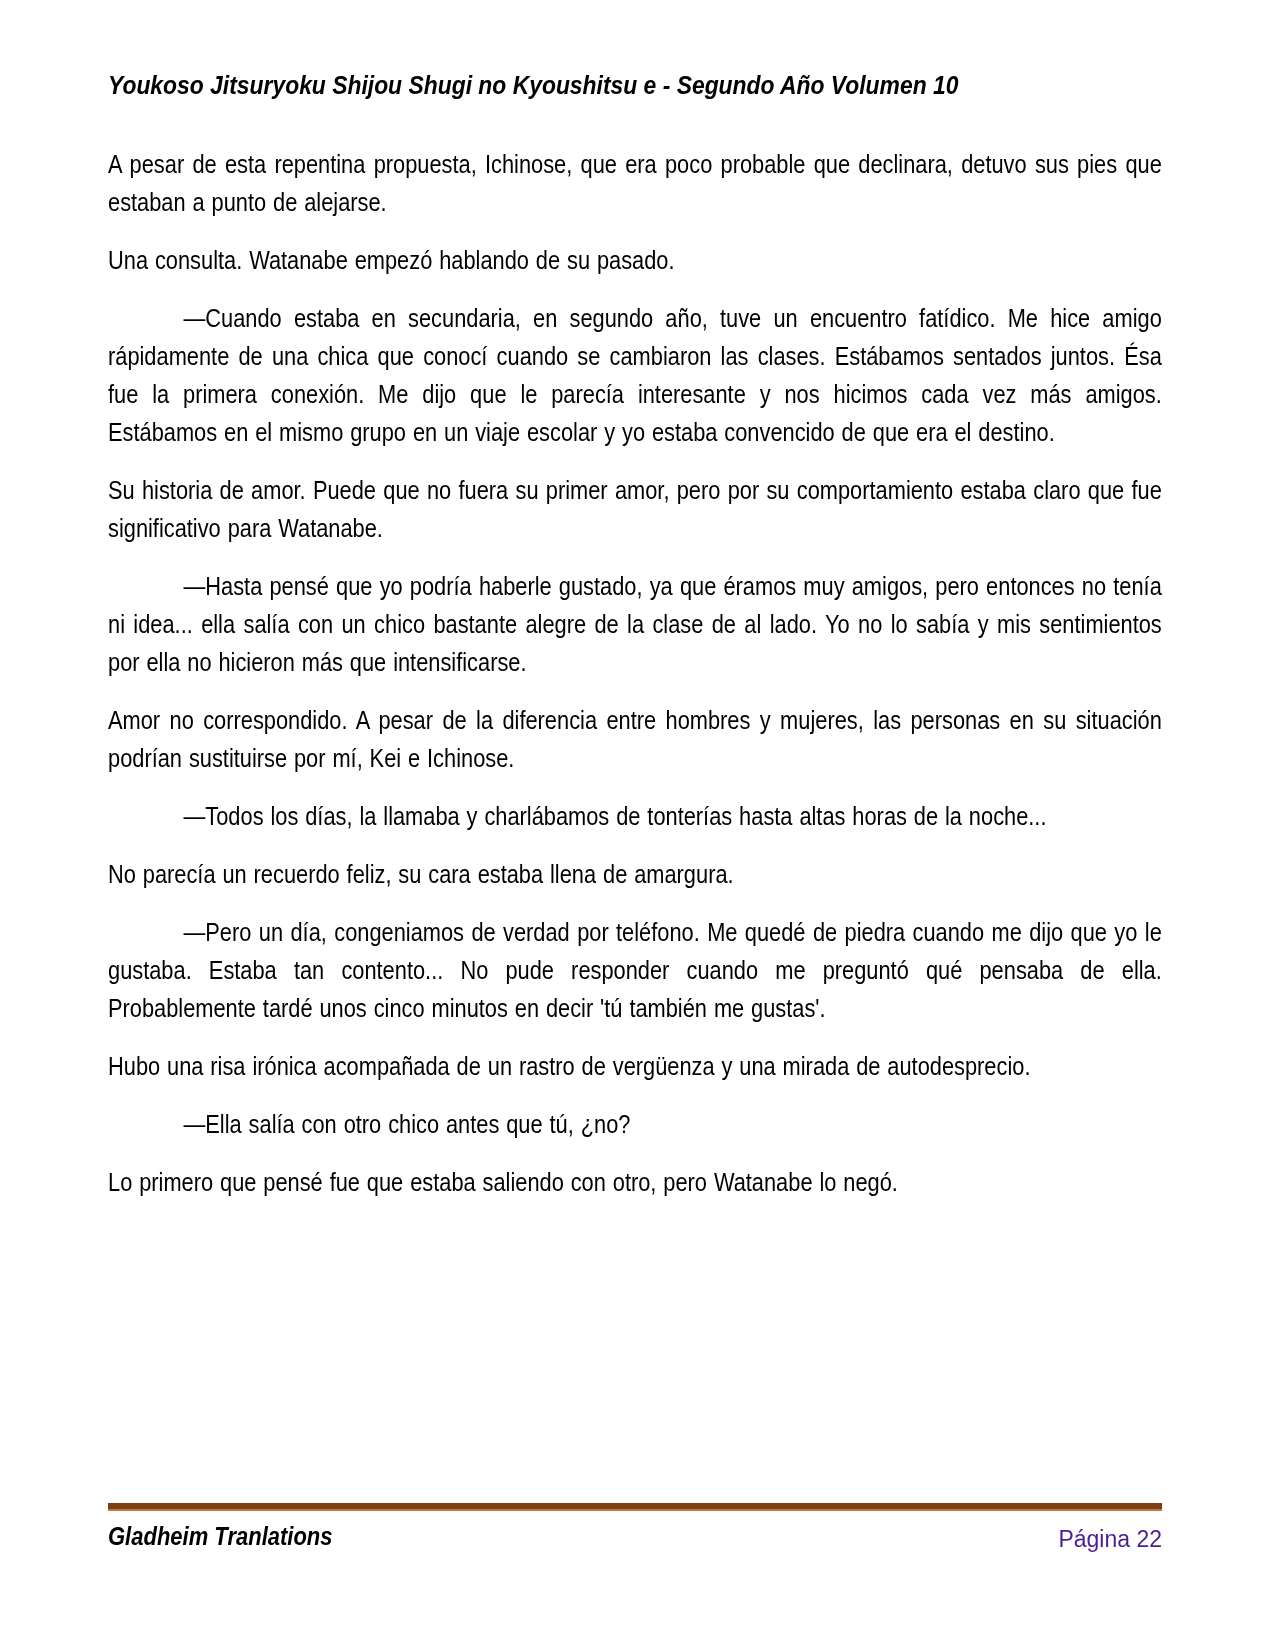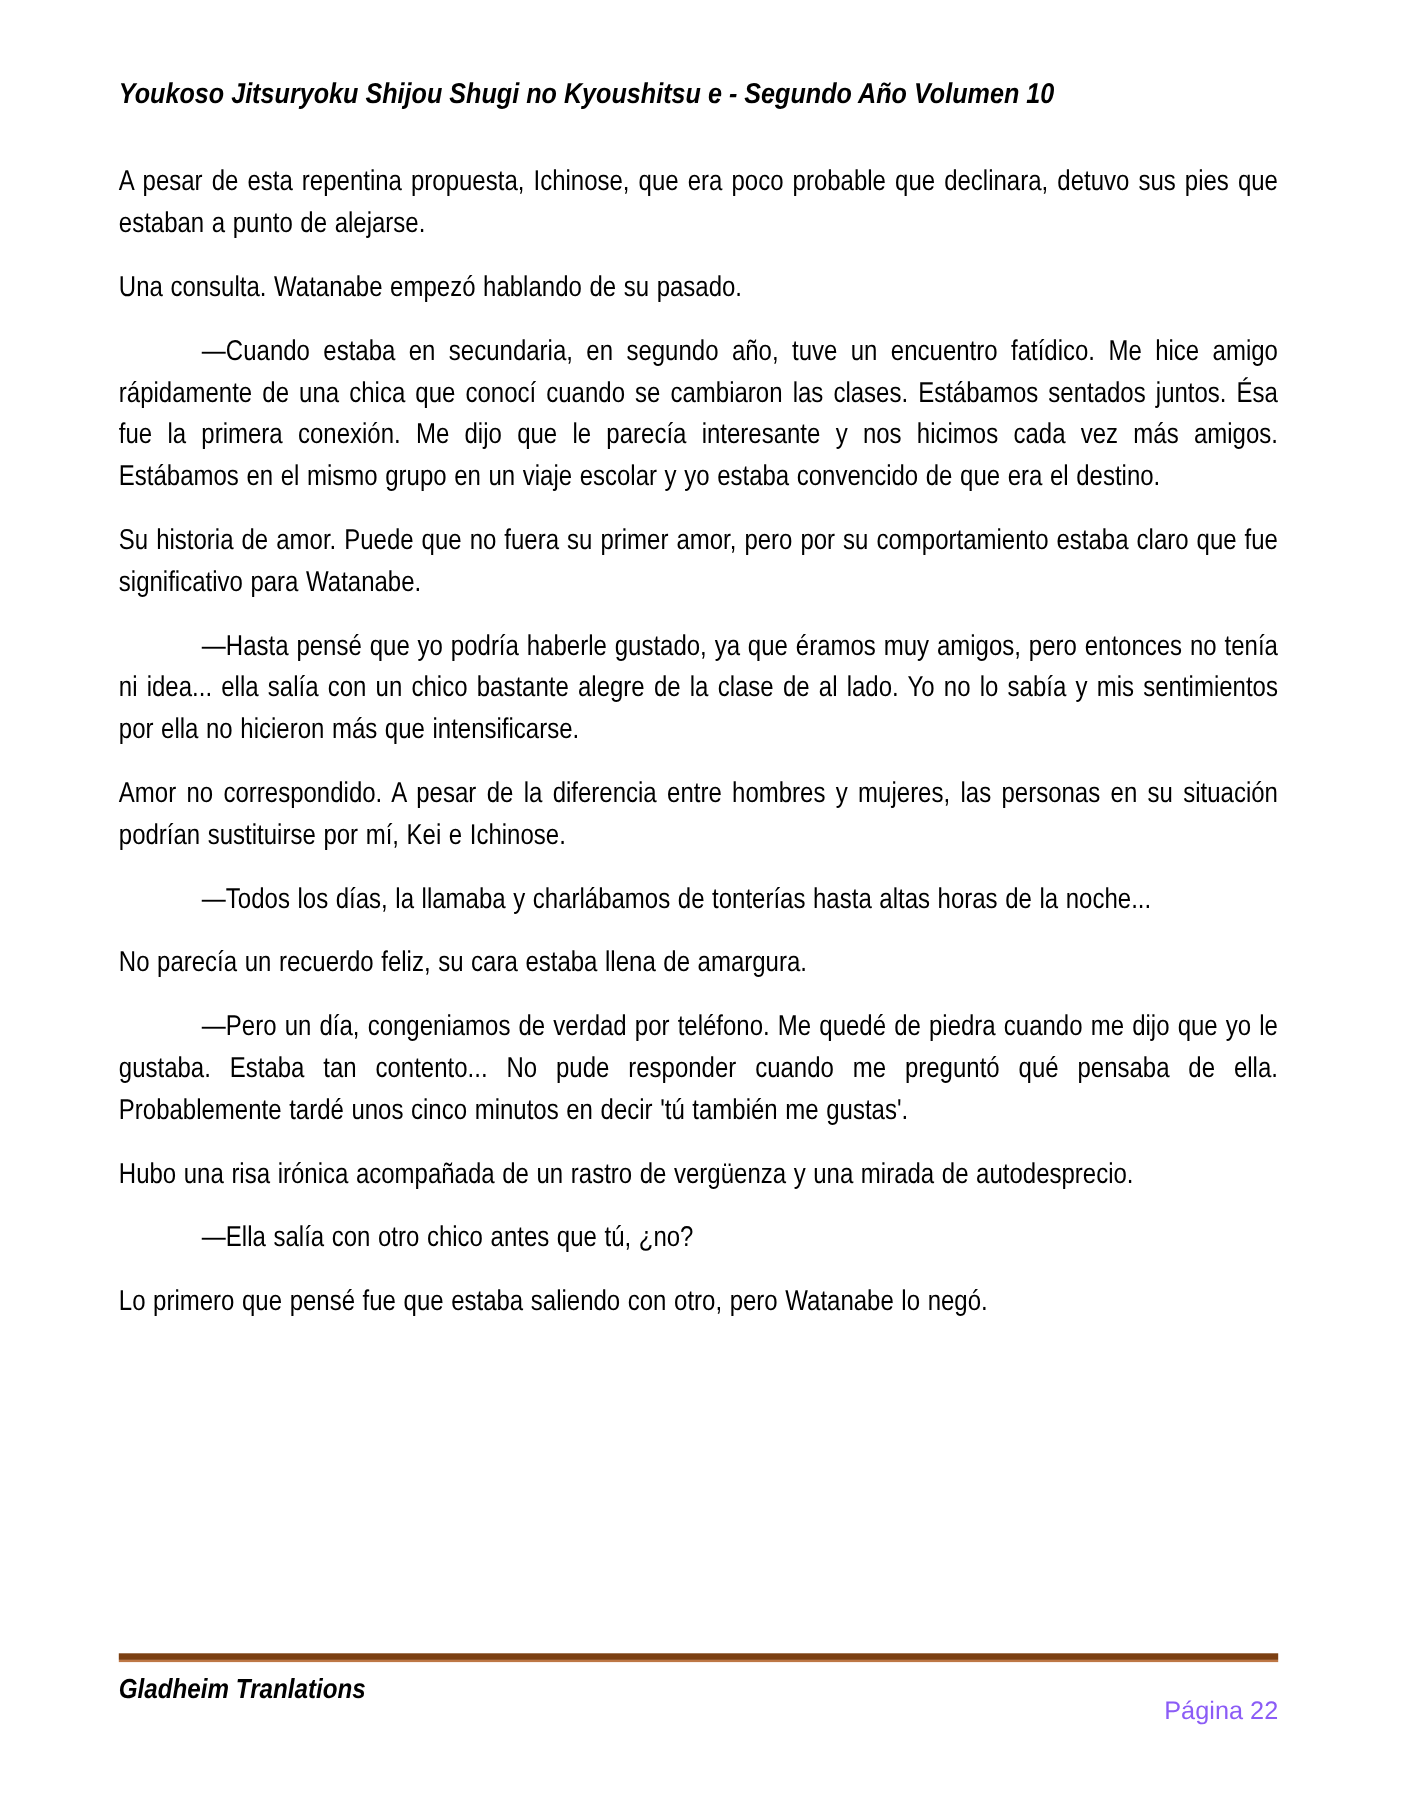--- a/index.html
+++ b/index.html
@@ -75,22 +75,21 @@
     white-space: nowrap;
     transform: scaleX(0.88);
     transform-origin: 0 0;
   }
   .page-number {
     position: absolute;
     right: 113px;
     top: 1526px;
     font-size: 23px;
     font-weight: 400;
-    color: #8b5cf6;
-    margin-top: 16px;
+    color: #4c1d95;
   }
 </style>
 </head>
 <body>
 
 <div class="page">
 
   <div class="doc-header">
     <span class="volume-title">Youkoso Jitsuryoku Shijou Shugi no Kyoushitsu e - Segundo Año Volumen 10</span>
   </div>

